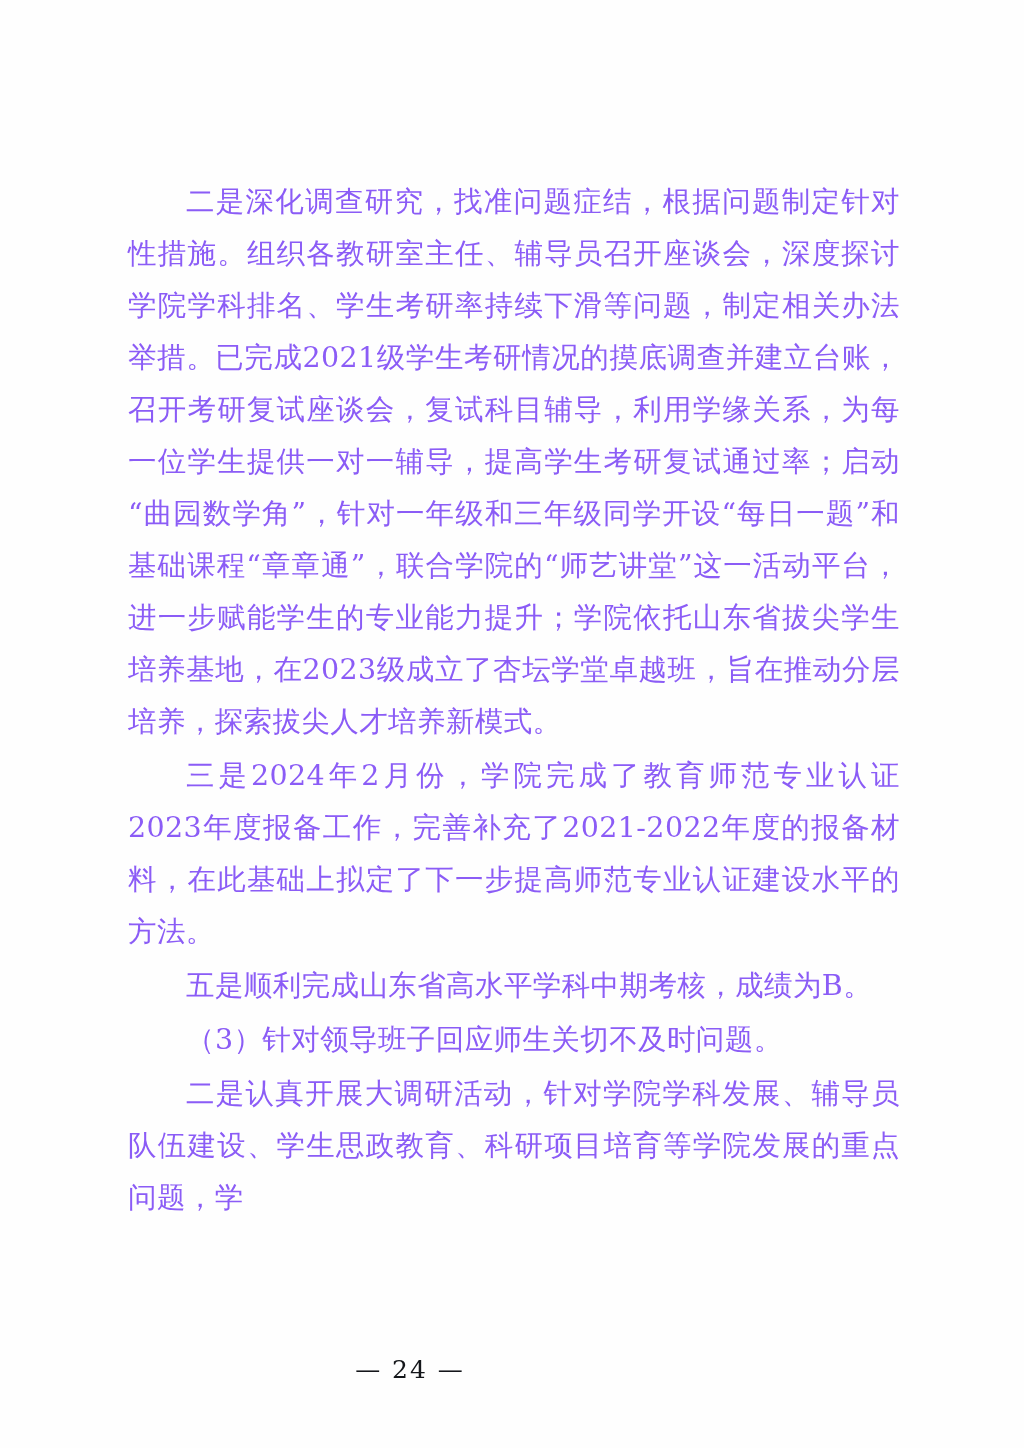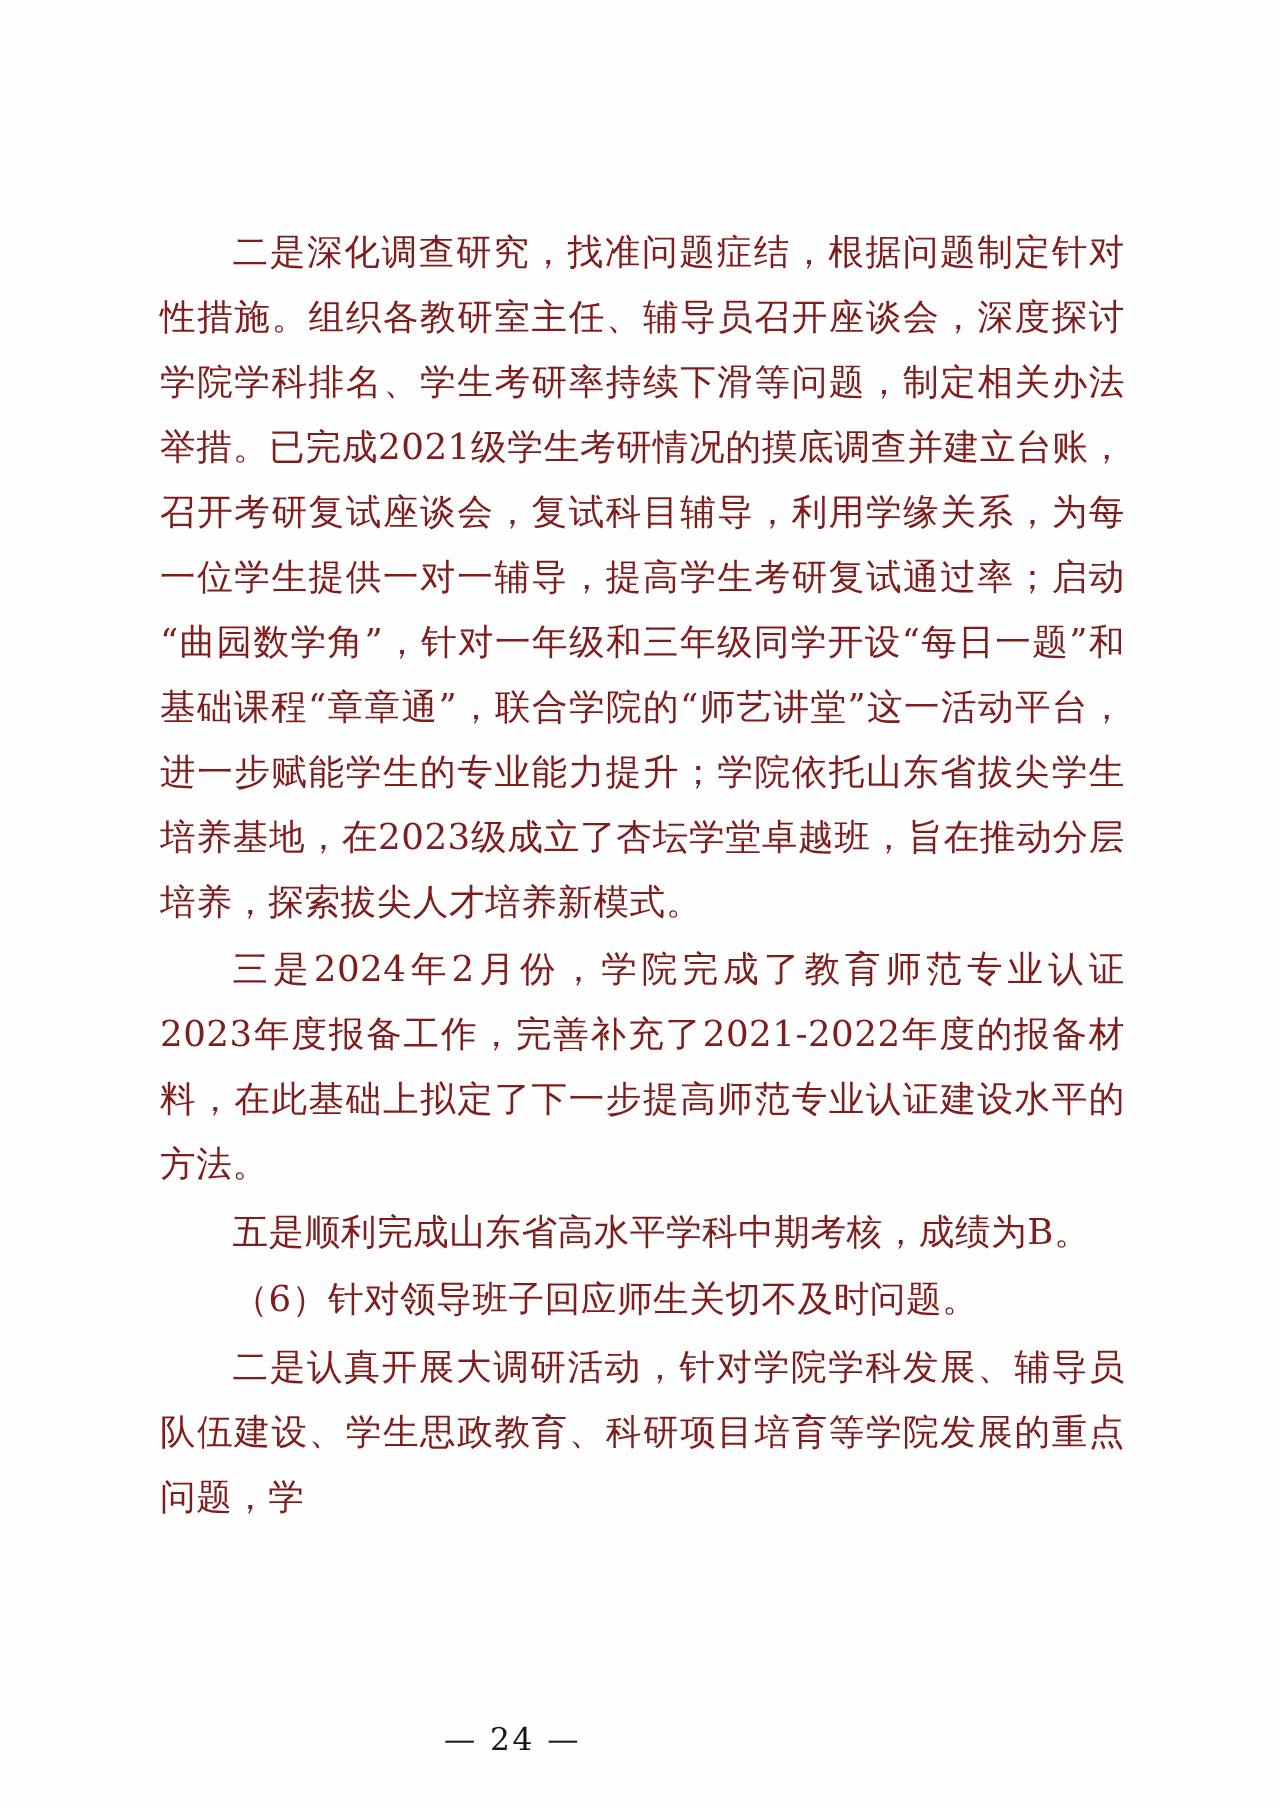--- a/index.html
+++ b/index.html
@@ -27,43 +27,42 @@
   }
   p.para {
     margin: 0 0 2px 0;
     font-size: 28.5px;
     line-height: 52px;
     text-align: justify;
     text-justify: inter-ideograph;
     letter-spacing: 0.4px;
     text-indent: 0;
     font-family: "DejaVu Serif", "Liberation Serif", serif;
-    color: #7f1d1d;
+    color: #8b5cf6;
   }
   p.para.indent {
     text-indent: 58px;
   }
   .footer {
     position: absolute;
     left: 0;
     top: 1355px;
     width: 820px;
     text-align: center;
     font-size: 25px;
     letter-spacing: 2px;
     color: #14161a;
     font-family: "DejaVu Serif", "Liberation Serif", serif;
-    margin-top: 22px;
   }
 </style>
 </head>
 <body>
 
 <div class="page">
   <div class="content">
     <p class="para indent">二是深化调查研究，找准问题症结，根据问题制定针对性措施。组织各教研室主任、辅导员召开座谈会，深度探讨学院学科排名、学生考研率持续下滑等问题，制定相关办法举措。已完成2021级学生考研情况的摸底调查并建立台账，召开考研复试座谈会，复试科目辅导，利用学缘关系，为每一位学生提供一对一辅导，提高学生考研复试通过率；启动“曲园数学角”，针对一年级和三年级同学开设“每日一题”和基础课程“章章通”，联合学院的“师艺讲堂”这一活动平台，进一步赋能学生的专业能力提升；学院依托山东省拔尖学生培养基地，在2023级成立了杏坛学堂卓越班，旨在推动分层培养，探索拔尖人才培养新模式。</p>
     <p class="para indent">三是2024年2月份，学院完成了教育师范专业认证2023年度报备工作，完善补充了2021-2022年度的报备材料，在此基础上拟定了下一步提高师范专业认证建设水平的方法。</p>
     <p class="para indent">五是顺利完成山东省高水平学科中期考核，成绩为B。</p>
-    <p class="para indent">（6）针对领导班子回应师生关切不及时问题。</p>
+    <p class="para indent">（3）针对领导班子回应师生关切不及时问题。</p>
     <p class="para indent">二是认真开展大调研活动，针对学院学科发展、辅导员队伍建设、学生思政教育、科研项目培育等学院发展的重点问题，学</p>
   </div>
   <div class="footer">— 24 —</div>
 </div>
 
 </body></html>

